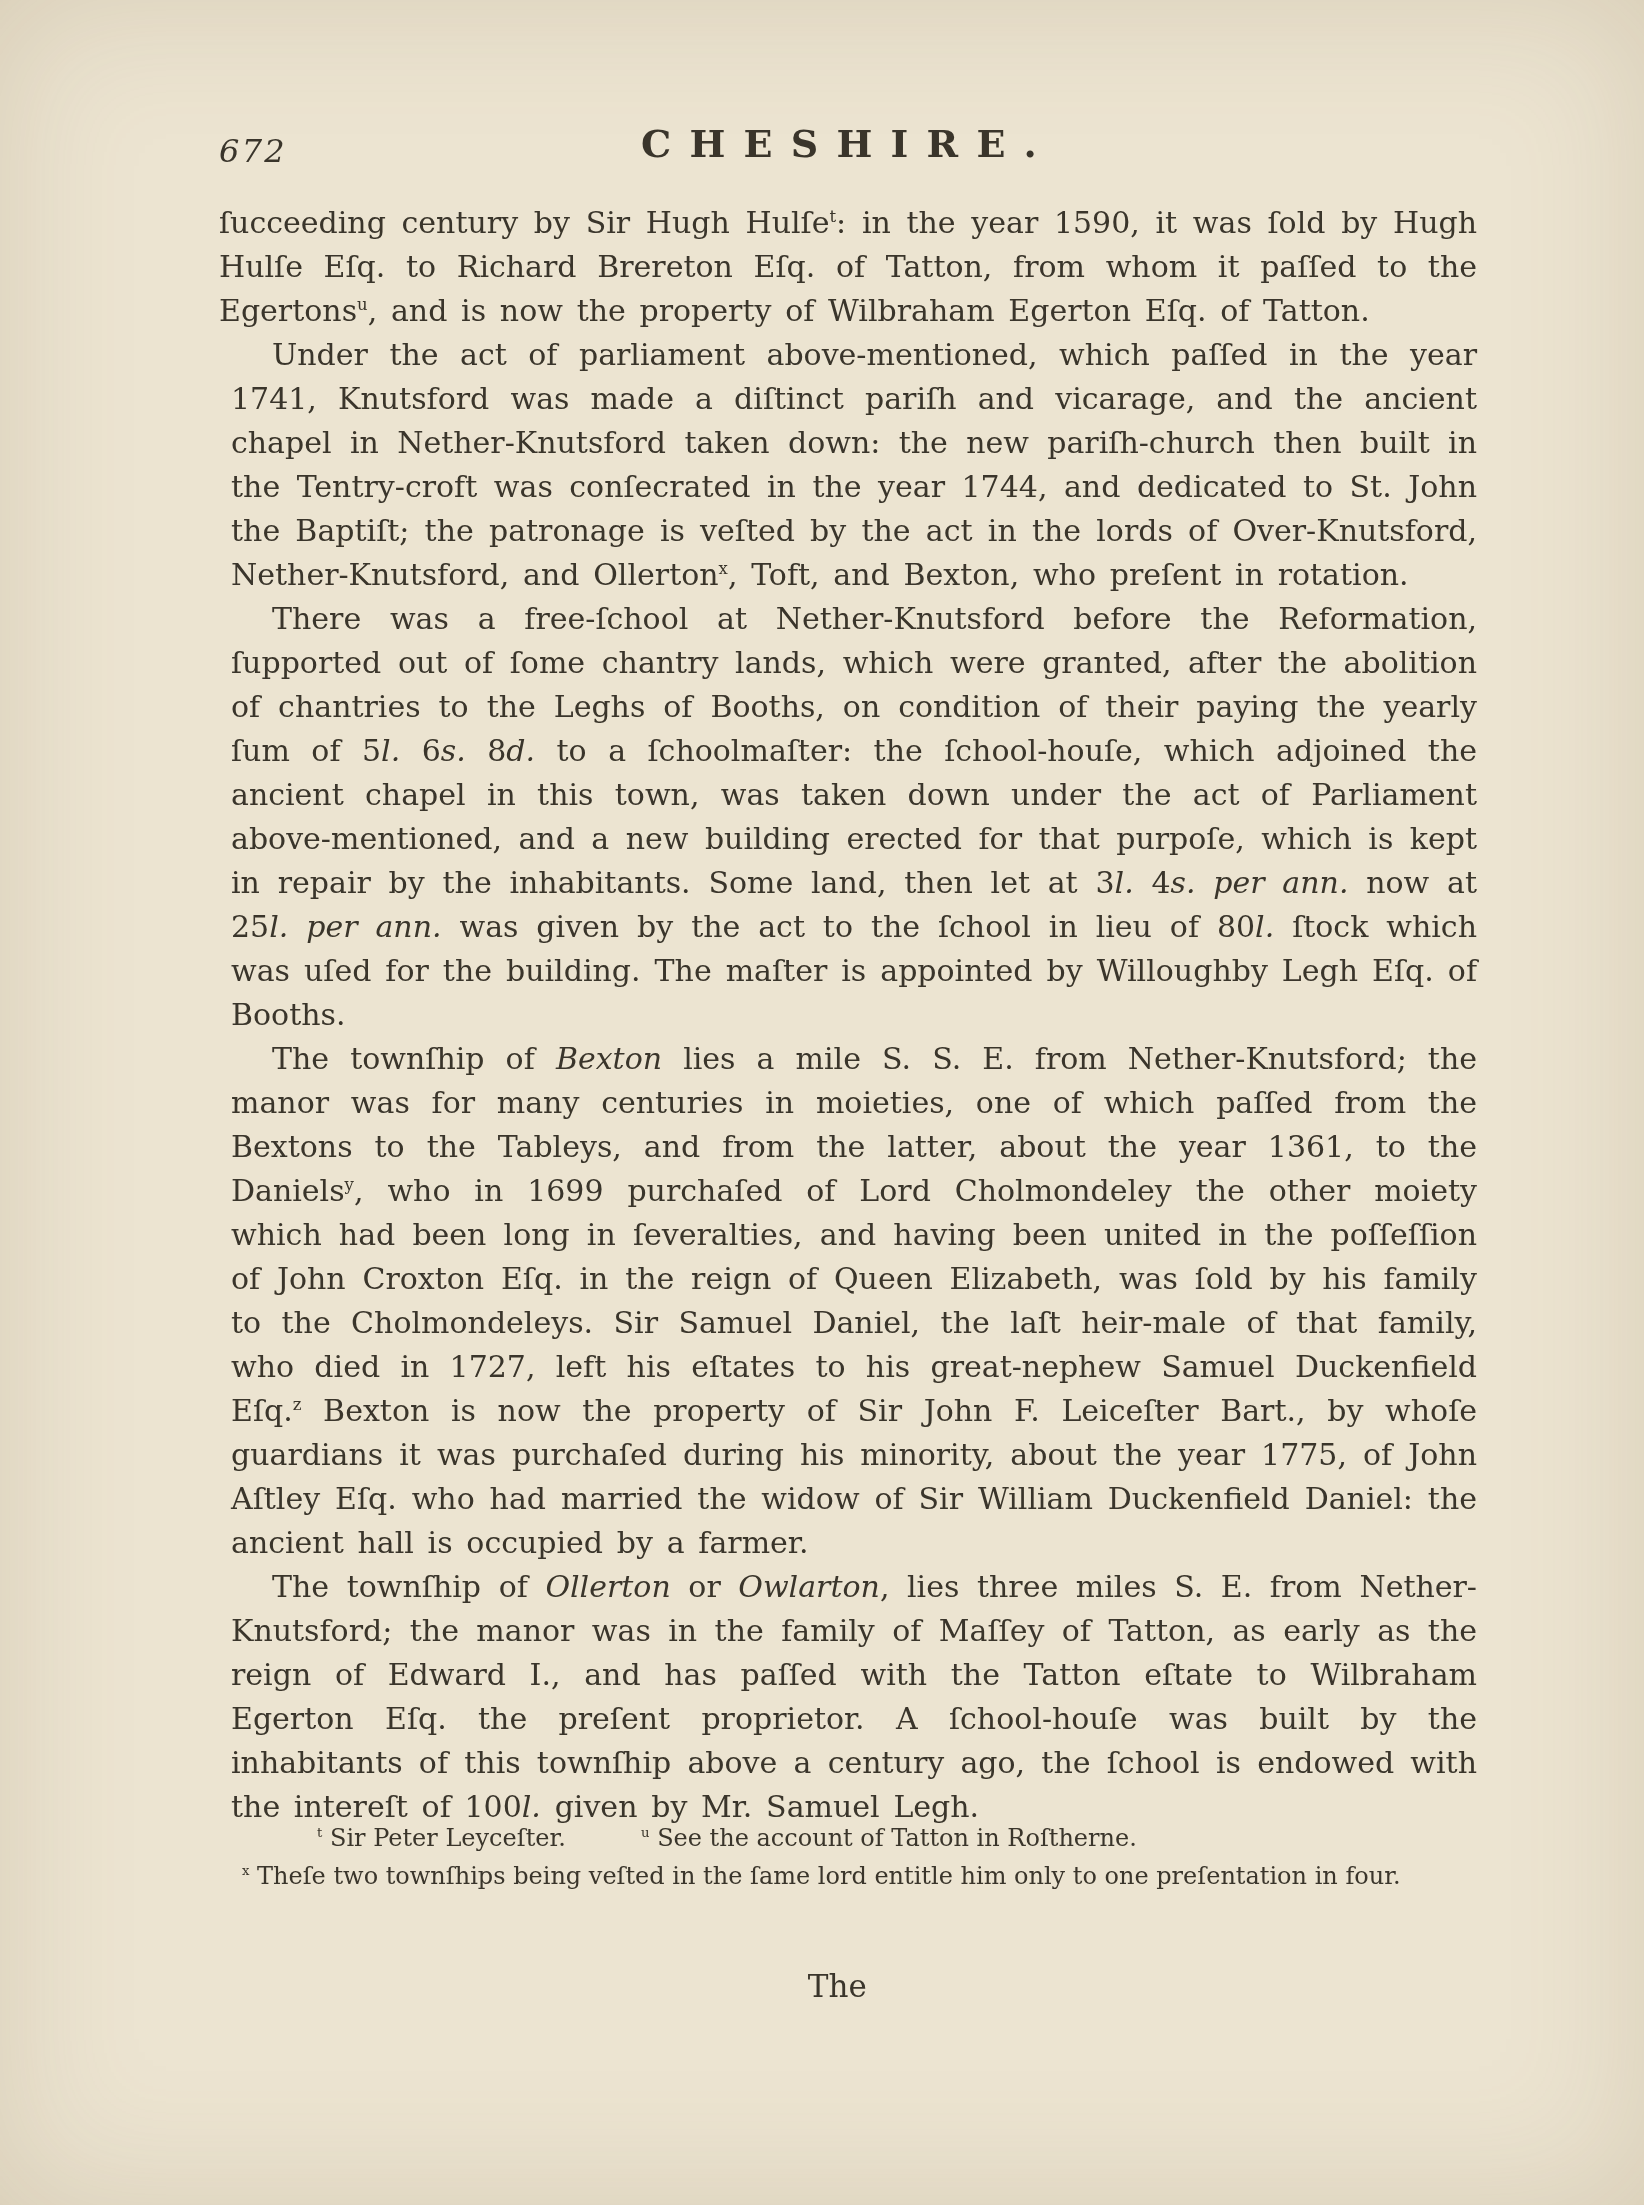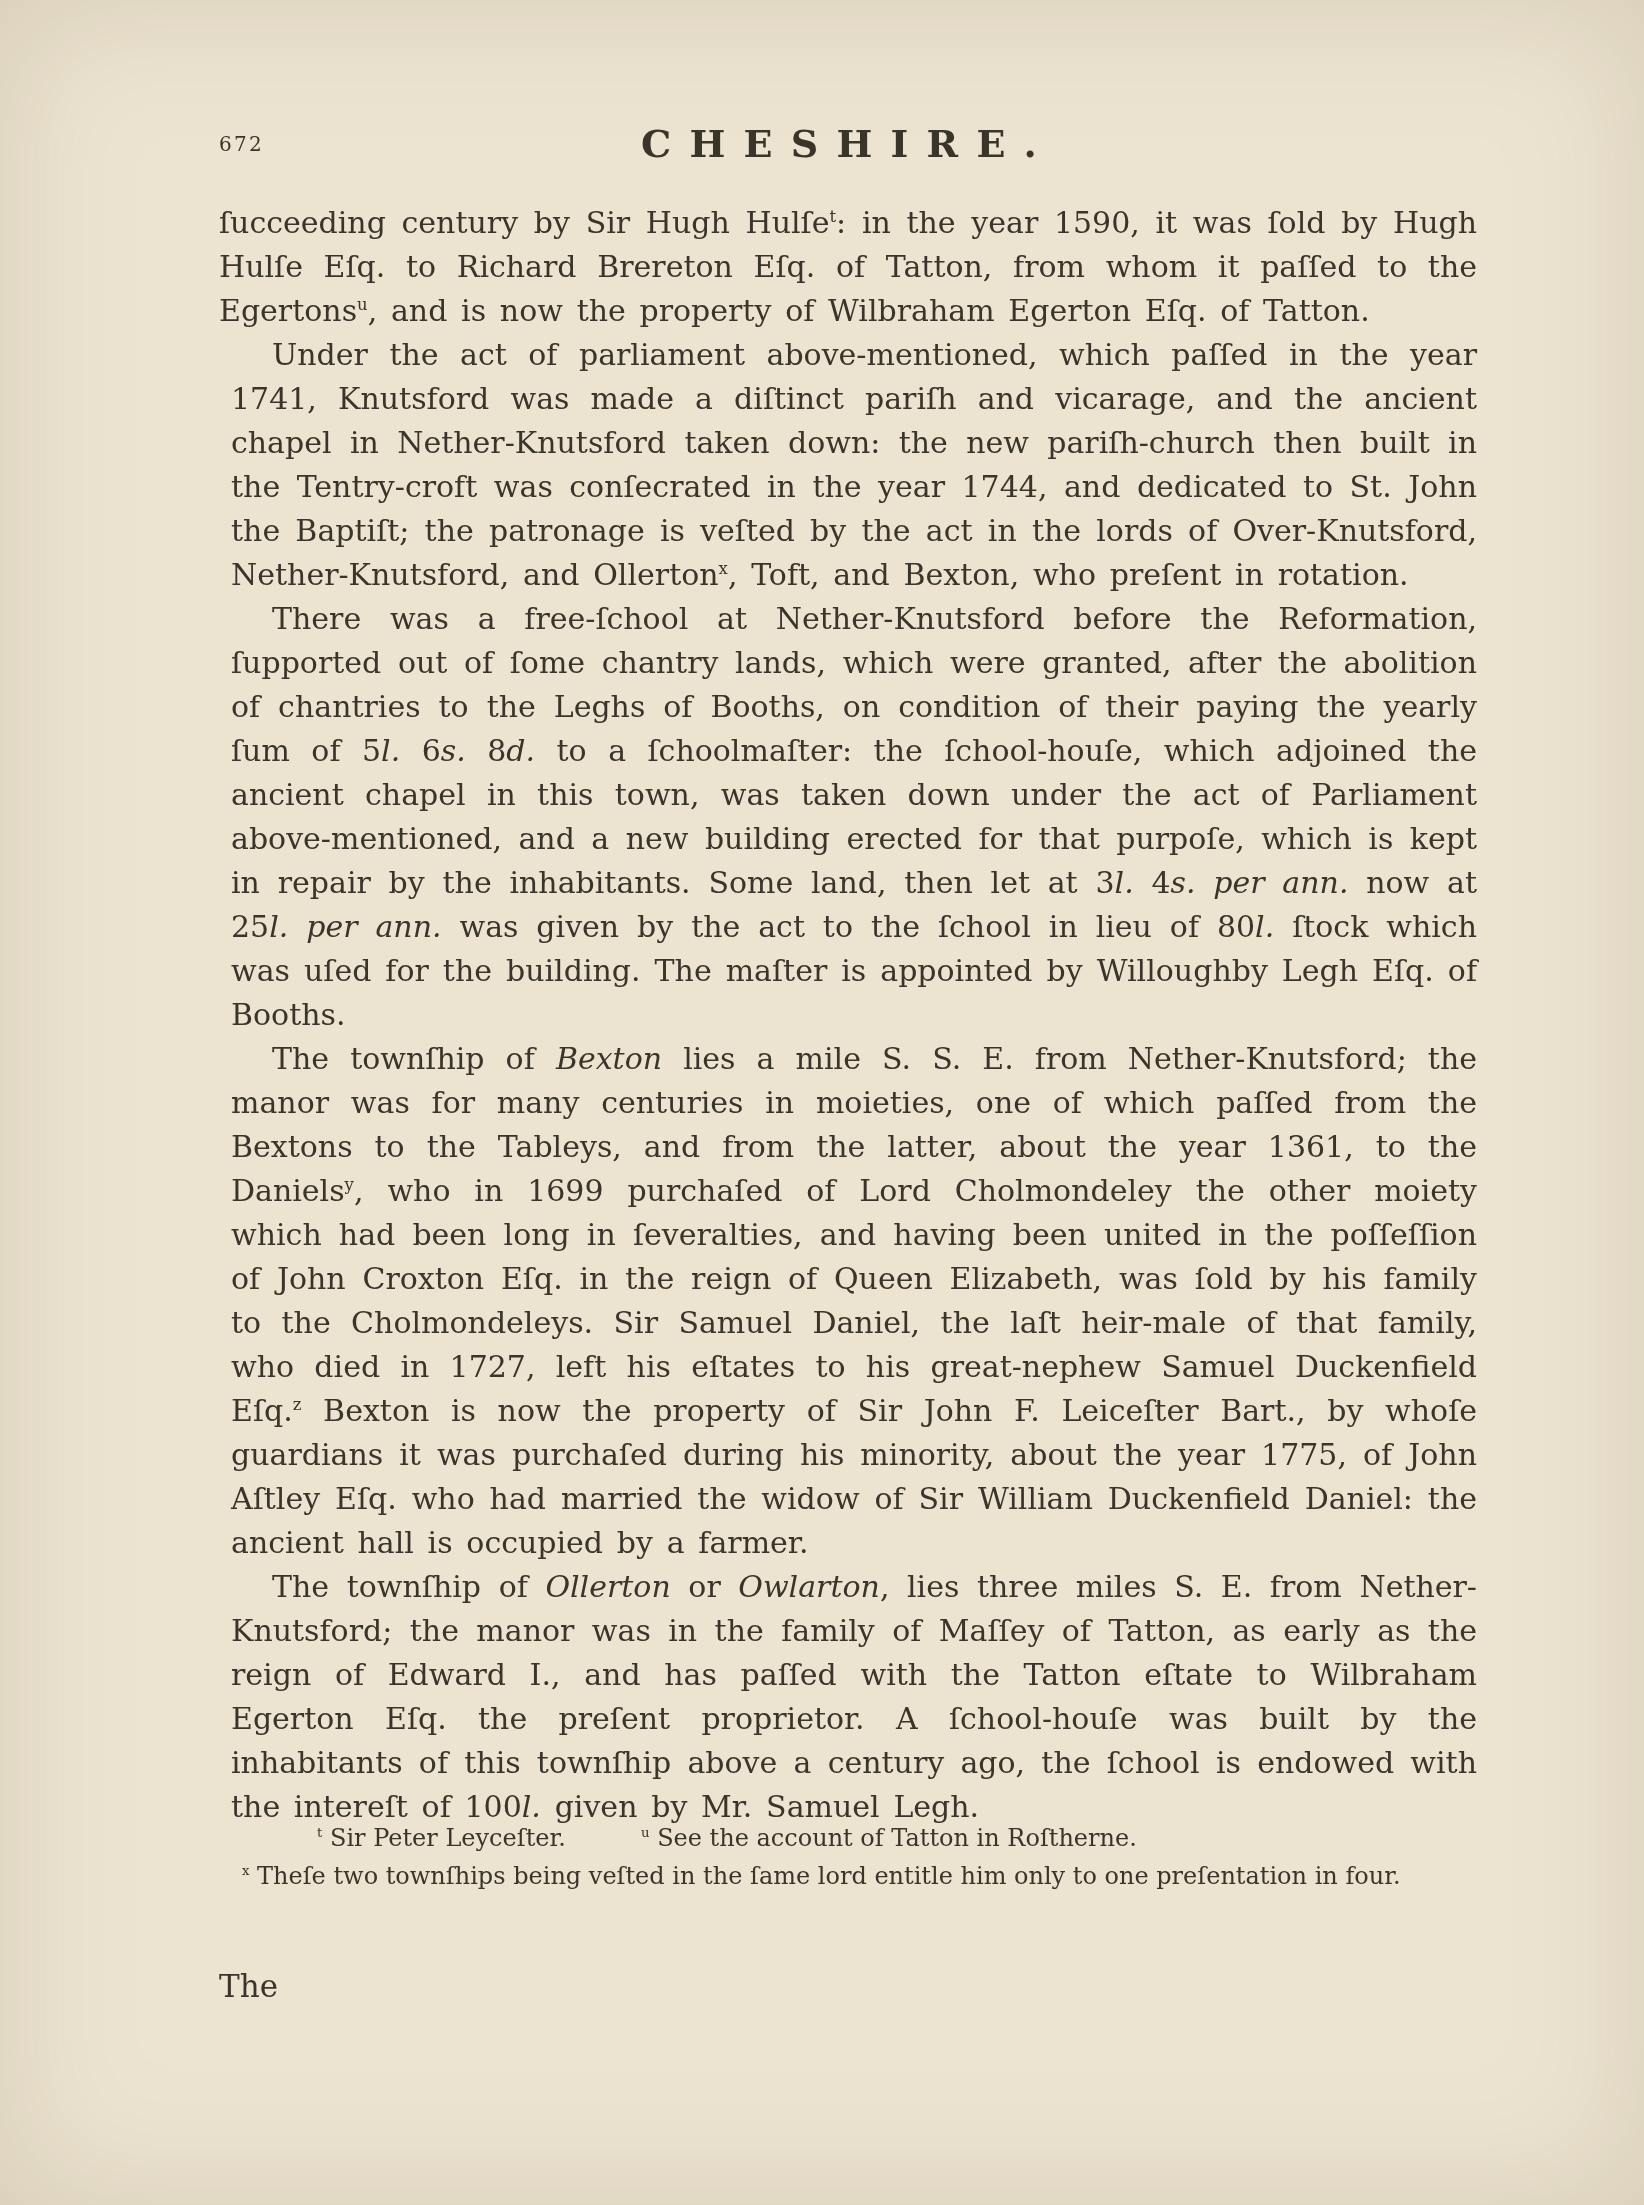--- a/index.html
+++ b/index.html
@@ -27,22 +27,23 @@
     position: absolute;
     top: 121px;
     left: 219px;
     width: 1258px;
     height: 61px;
   }
   .page-number {
     position: absolute;
     left: 0;
     top: 10.7px;
-    font-size: 20px;
+    font-size: 32px;
     letter-spacing: 2.3px;
+    font-style: italic;
   }
   .running-title {
     position: absolute;
     left: 0;
     right: 0;
     top: 0;
     text-align: center;
     font-size: 38px;
     font-weight: 700;
     letter-spacing: 0.48em;
@@ -75,21 +76,21 @@
     color: var(--ink, #3a352b);
   }
   .fn-line { white-space: nowrap; }
   .fn-item { display: inline-block; text-align: center; }
   .fn-line .fn-item:first-child:not(:only-child) { width: 399px; }
   .catchword {
     position: absolute;
     top: 1968px;
     left: 219px;
     width: 1258px;
-    text-align: left;
+    text-align: center;
     padding-right: 21.5px;
     font-size: 31px;
   }
 </style>
 </head>
 <body>
 
 <div class="page">
 
   <header class="page-header">

